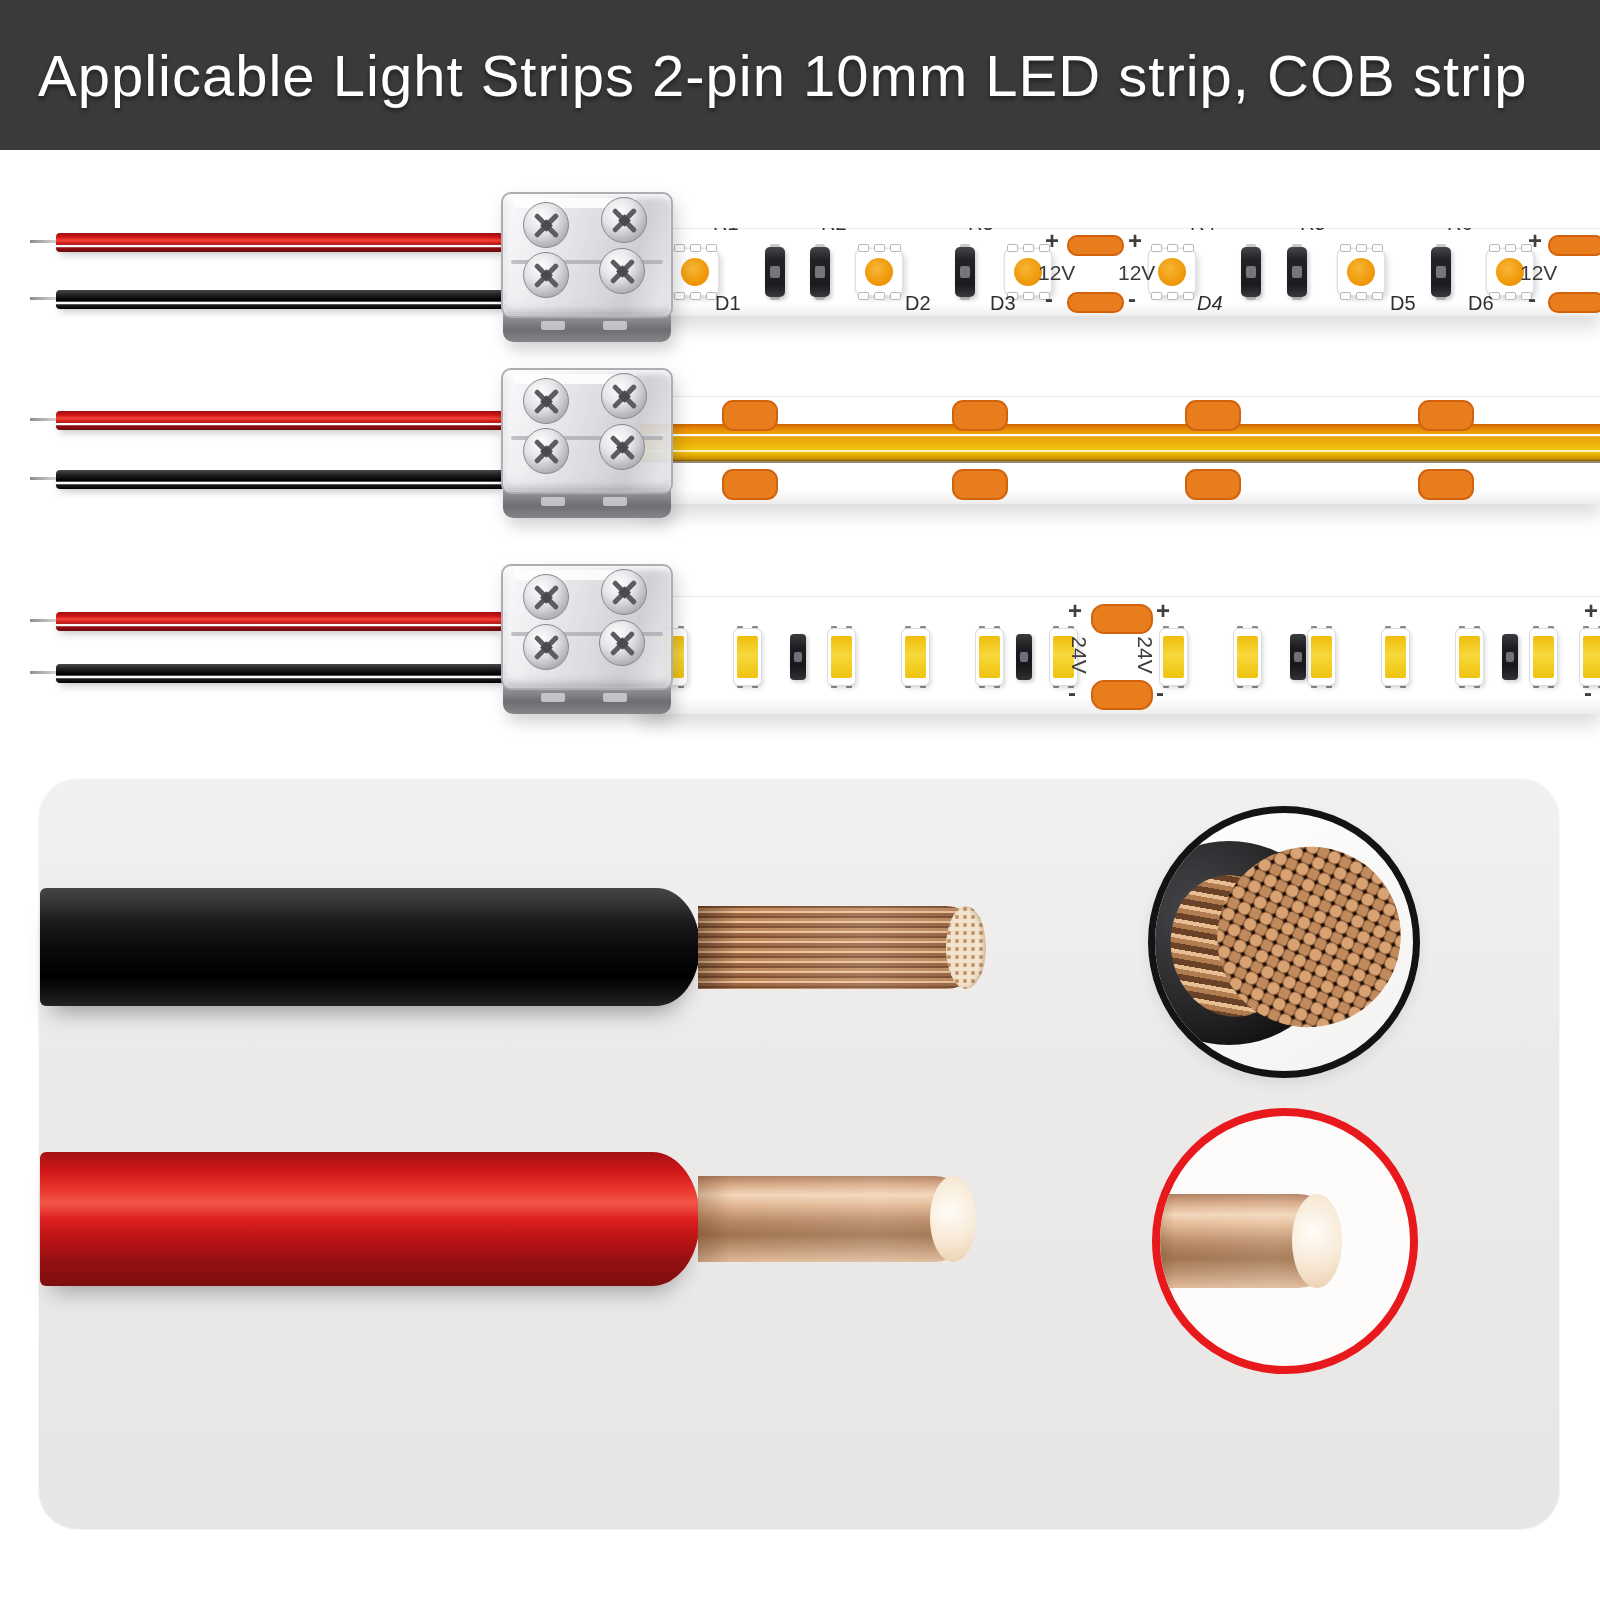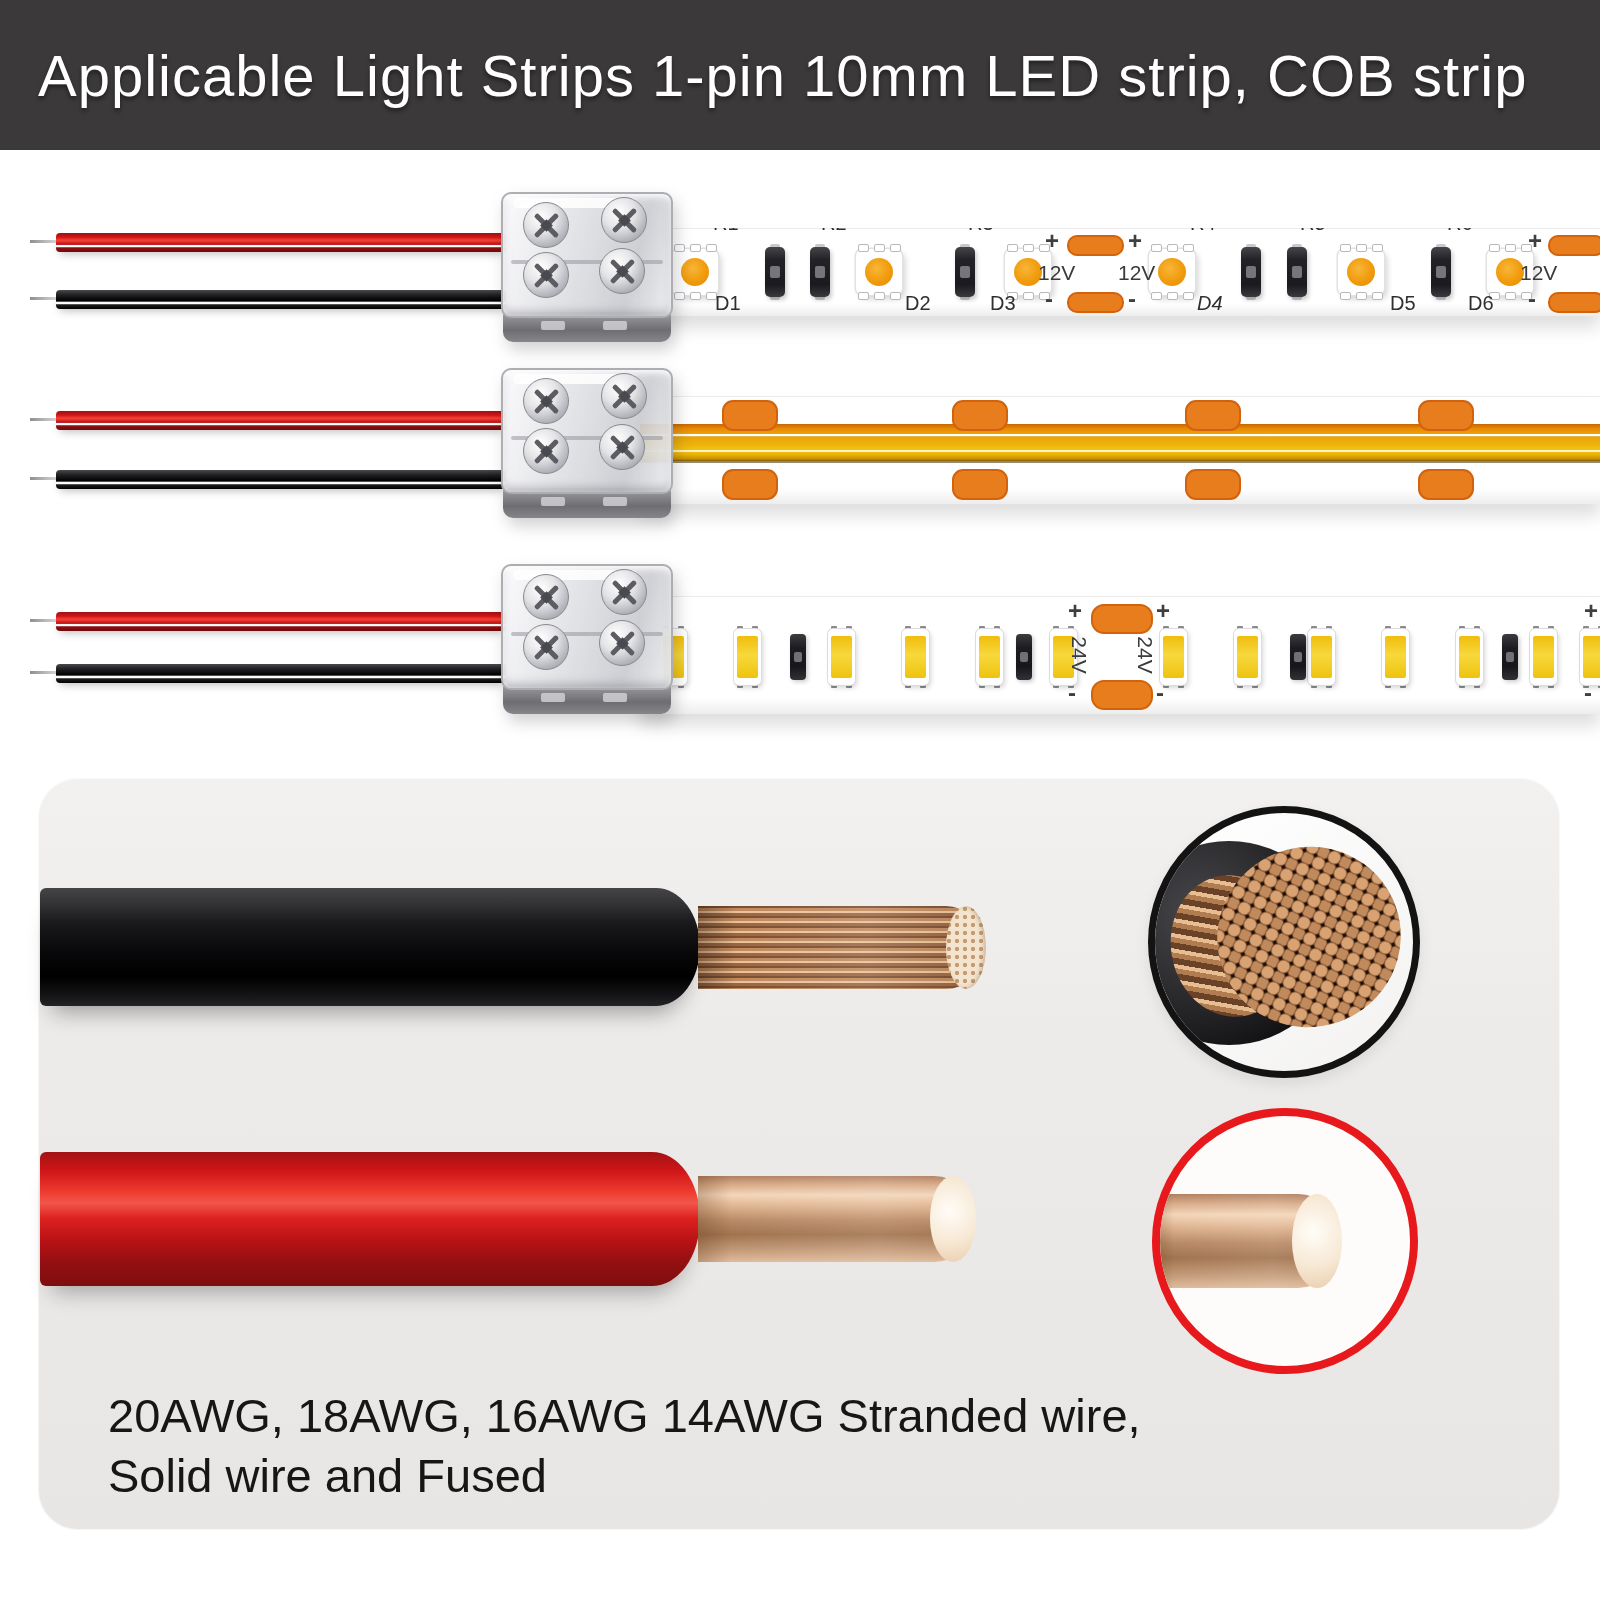--- a/index.html
+++ b/index.html
@@ -133,21 +133,21 @@
   .inset-red{left:1152px;top:1108px;width:250px;height:250px;border:8px solid var(--accent_red,#e8191c);
       background:#fdfcfb;}
   .wg-line{position:absolute;left:70px;font-size:47px;color:#161616;}
 </style>
 </head>
 <body>
 
 <div class="canvas">
 
   <header class="banner">
-    <div class="banner-title">Applicable Light Strips 1-pin 10mm LED strip, COB strip</div>
+    <div class="banner-title">Applicable Light Strips 2-pin 10mm LED strip, COB strip</div>
   </header>
 
   <div class="wire-tip" style="left:30px;top:240px;width:28px;"></div>
   <div class="wire-jacket red" style="left:56px;top:233px;width:450px;"></div>
   <div class="wire-tip" style="left:30px;top:297px;width:28px;"></div>
   <div class="wire-jacket black" style="left:56px;top:290px;width:450px;"></div>
 
   <div class="band" style="left:640px;top:228px;width:960px;height:88px;">
 
     <div class="led5050" style="left:32px;top:21px;">
@@ -526,22 +526,20 @@
     <div class="screw" style="left:96px;top:54px;">
           <i class="x1"></i>
           <i class="x2"></i>
           <i class="ctr"></i>
         </div>
   </div>
 </div>
 
   <div class="panel">
 
-    <div class="wg-line" style="top:1388px;transform:translateY(-778px);">20AWG, 18AWG, 16AWG 14AWG Stranded wire,</div>
-    <div class="wg-line" style="top:1448px;transform:translateY(-778px);">Solid wire and Fused</div>
   </div>
 
   <div class="bw-jacket"></div>
   <div class="bw-strands"></div>
   <div class="bw-end"></div>
 
   <div class="rw-jacket"></div>
   <div class="copper-rod" style="left:698px;top:1176px;width:276px;height:86px;"></div>
   <div class="rod-end" style="left:930px;top:1176px;width:46px;height:86px;"></div>
 

